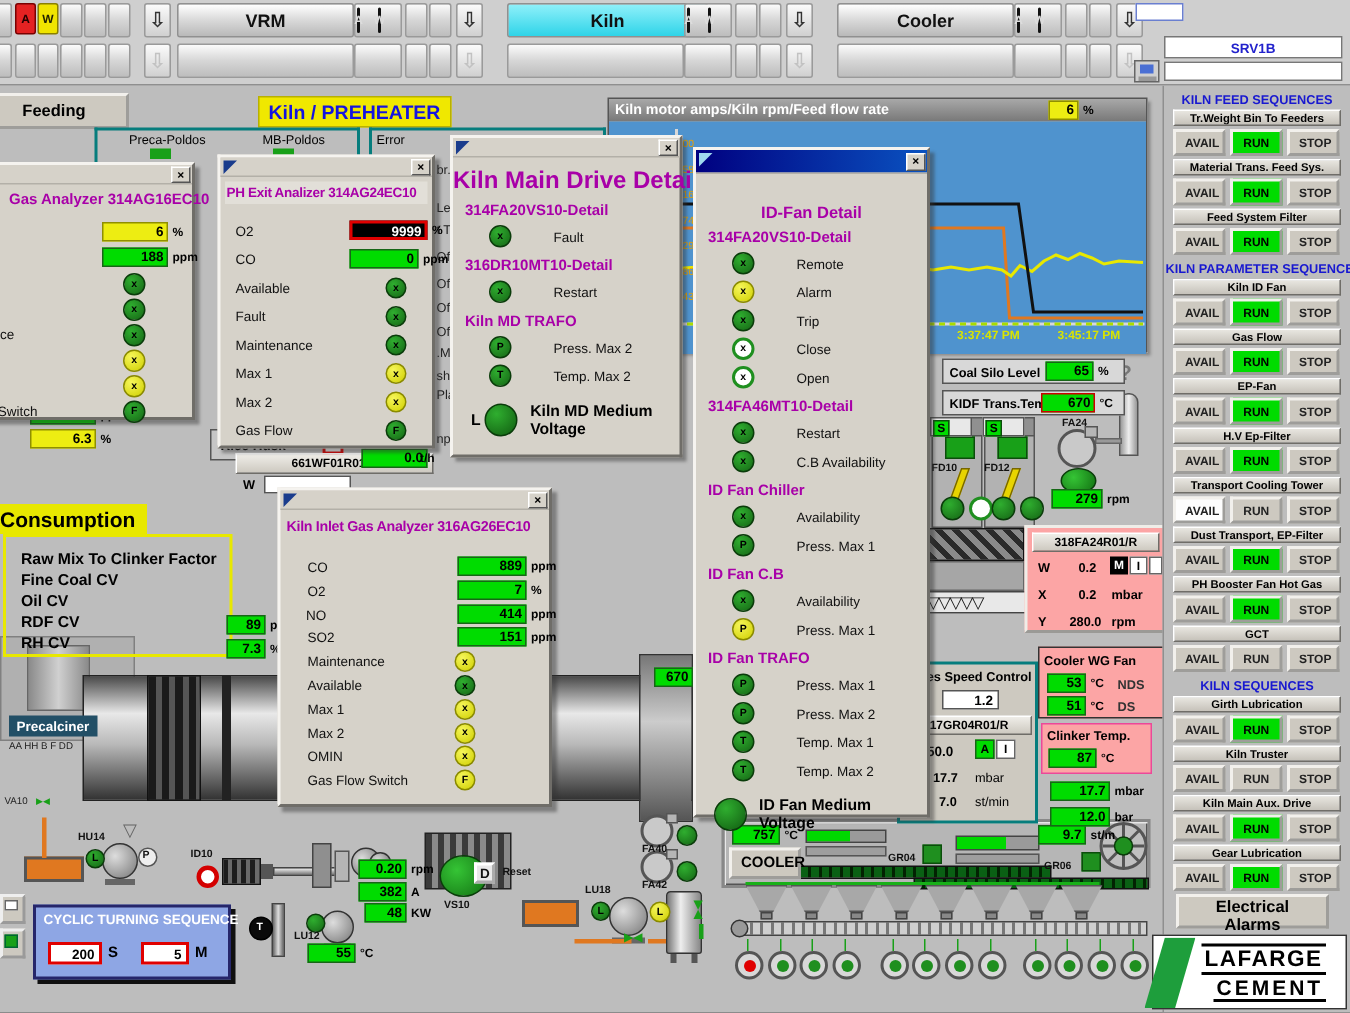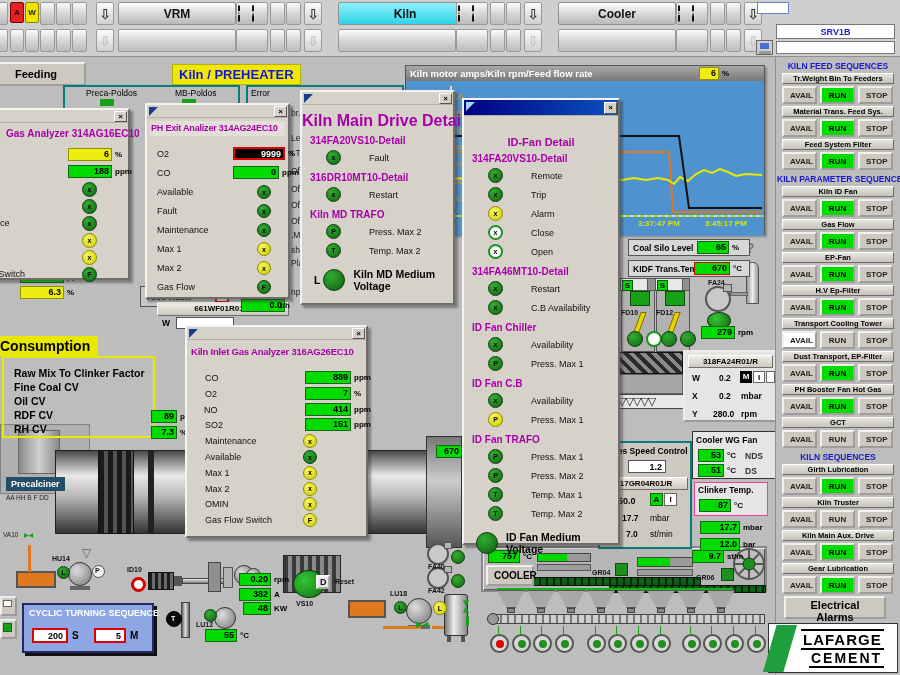--- a/index.html
+++ b/index.html
@@ -31,21 +31,21 @@
   .chip.k{background:#000;color:#fff;border:2px solid #e00000;font-weight:bold;}
   .chip.rb{border:1px solid #cc0000;}
   .unit{position:absolute;font:bold 8px "Liberation Sans",sans-serif;color:#000;white-space:nowrap;}
   .lbl{position:absolute;font:bold 7px "Liberation Sans",sans-serif;color:#111;white-space:nowrap;}
   .t6{position:absolute;font:6.5px "Liberation Sans",sans-serif;color:#222;white-space:nowrap;}
   .ind{position:absolute;border-radius:50%;display:flex;align-items:center;justify-content:center;
        font:bold 7px "Liberation Sans",sans-serif;color:#000;}
   .ind.g{background:radial-gradient(circle at 35% 30%,#2fae2f,#156515);border:1px solid #0a3c0a;}
   .ind.y{background:radial-gradient(circle at 35% 30%,#f6f65a,#cfcf00);border:1px solid #8a8a00;}
   .ind.w{background:#fff;border:2px solid #1f8f1f;}
-  .panel{position:absolute;background:#e5e5e5;}
+  .panel{position:absolute;background:#fca5a5;}
   .rbar{position:absolute;background:linear-gradient(180deg,#efede8,#cdc9c0);border:1px solid;
         border-color:#fff #6f6d68 #6f6d68 #fff;font:bold 8px/12px "Liberation Sans",sans-serif;
         text-align:center;color:#000;}
   
   .dlg{position:absolute;background:#d6d2c9;border:2px solid;border-color:#f5f3ef #6f6d68 #6f6d68 #f5f3ef;
        box-shadow:3px 3px 2px rgba(50,50,50,.45);}
   .dtb{position:absolute;left:0;top:0;right:0;height:13px;border-bottom:1px solid #b3b0a8;background:#d6d2c9;}
   .dtb.navy{height:16px;background:linear-gradient(90deg,#000080,#0a52c0);}
   .dtri{position:absolute;left:2px;top:2px;width:0;height:0;border-top:9px solid #1a3c8c;border-right:9px solid transparent;}
   .dtb.navy .dtri{border-top-color:#9fd8ef;}
@@ -630,26 +630,26 @@
         <span class="dx">×</span>
       </div>
     <div id="dlgDbody" style="position:absolute;left:0;top:30px;right:0;">
         <div class="dtitle" style="font-size: 11px; margin-top: 6px; position: relative; text-align: center; left: 0px;">ID-Fan Detail</div>
         <div class="shead">314FA20VS10-Detail</div>
         <div class="drow">
           <div class="ri ind g" style="position: relative;">x</div>
           <span>Remote</span>
         </div>
         <div class="drow">
+          <div class="ri ind y" style="position: relative;">x</div>
+          <span>Alarm</span>
+        </div>
+        <div class="drow">
           <div class="ri ind g" style="position: relative;">x</div>
           <span>Trip</span>
-        </div>
-        <div class="drow">
-          <div class="ri ind y" style="position: relative;">x</div>
-          <span>Alarm</span>
         </div>
         <div class="drow">
           <div class="ri ind w" style="position: relative;">x</div>
           <span>Close</span>
         </div>
         <div class="drow">
           <div class="ri ind w" style="position: relative;">x</div>
           <span>Open</span>
         </div>
         <div class="shead">314FA46MT10-Detail</div>

